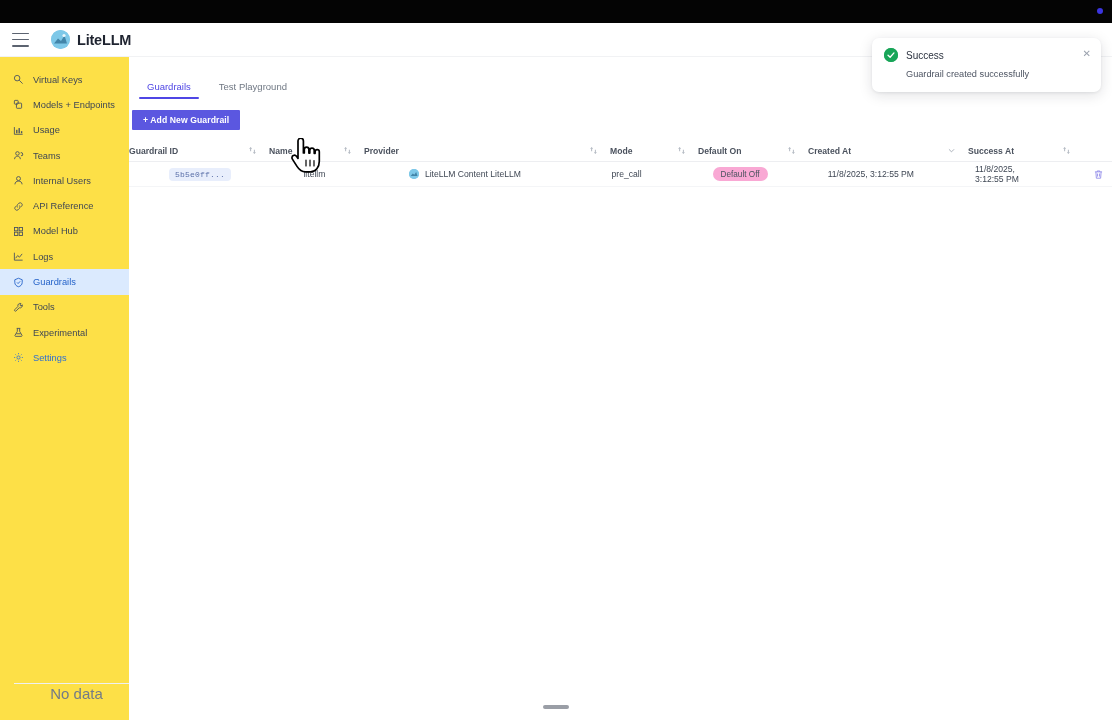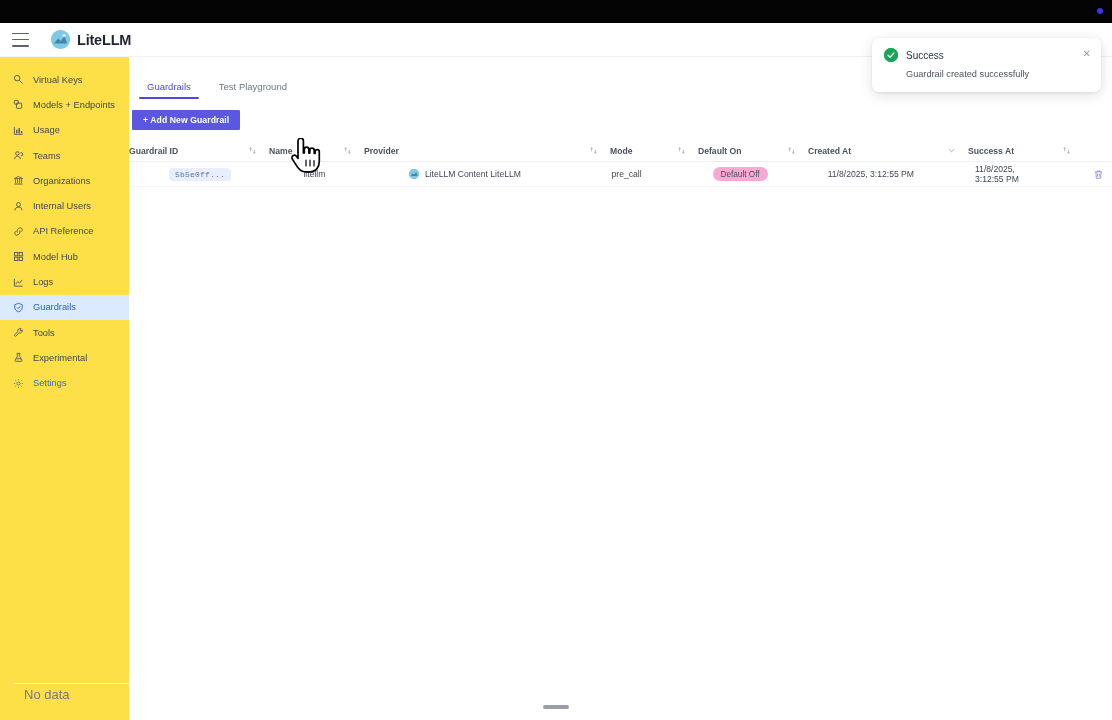--- a/index.html
+++ b/index.html
@@ -113,22 +113,23 @@
     width: 8px; height: 8px;
     color: #6b7280;
   }
   .nav-item .chev svg { display:block; }
 
   .nodata {
     position: absolute;
     left: 0; bottom: 18px;
     width: 129px;
     padding-left: 24px;
-    font-size: 13px;
+    font-size: 15px;
     color: #737b87;
+    text-align: center;
   }
   .nodata-line {
     position: absolute;
     left: 14px; bottom: 36px;
     width: 118px; height: 1px;
     background: #eef0f2;
   }
 
   
   .main {
@@ -389,33 +390,20 @@
     <span class="ico">
       <svg width="11" height="11" viewBox="0 0 16 16" fill="none" stroke="currentColor" stroke-width="1.3">
         <circle cx="6.5" cy="5" r="2.6"></circle>
           <path d="M2.3 13.3 c0-2.8 1.9-4.2 4.2-4.2 s4.2 1.4 4.2 4.2"></path>
         <path d="M11 4.2 a2.2 2.2 0 1 1 0.6 4.1"></path>
       </svg>
     </span>
     <span class="lbl">Teams</span>
   </div>
 
-  <div class="nav-item">
-    <span class="ico">
-      <svg width="11" height="11" viewBox="0 0 16 16" fill="none" stroke="currentColor" stroke-width="1.2">
-        <path d="M8 2 L14 5.2 L2 5.2 Z"></path>
-        <path d="M3.6 6 L3.6 12"></path>
-          <path d="M6.5 6 L6.5 12"></path>
-          <path d="M9.5 6 L9.5 12"></path>
-          <path d="M12.4 6 L12.4 12"></path>
-        <path d="M2 13.2 L14 13.2"></path>
-      </svg>
-    </span>
-    <span class="lbl">Organizations</span>
-  </div>
 
   <div class="nav-item">
     <span class="ico">
       <svg width="11" height="11" viewBox="0 0 16 16" fill="none" stroke="currentColor" stroke-width="1.3">
         <circle cx="8" cy="5.2" r="2.9"></circle>
           <path d="M2.8 13.6 c0-3.1 2.3-4.7 5.2-4.7 s5.2 1.6 5.2 4.7"></path>
       </svg>
     </span>
     <span class="lbl">Internal Users</span>
   </div>

